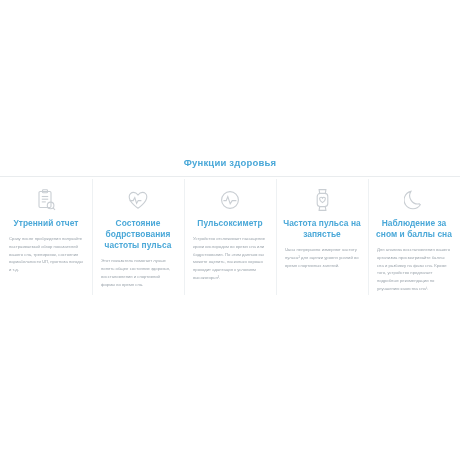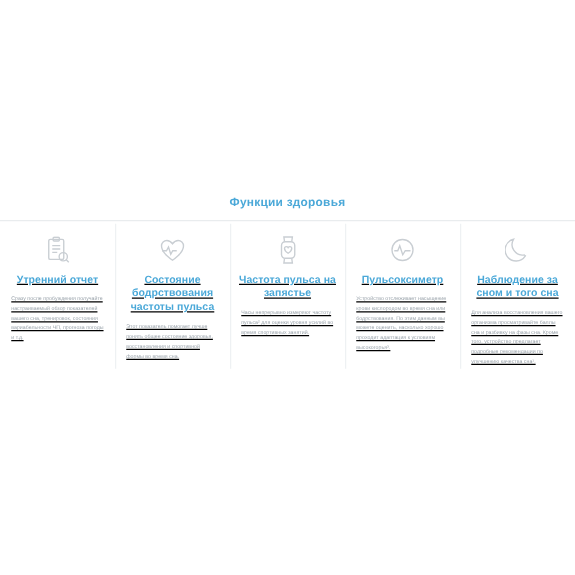--- a/index.html
+++ b/index.html
@@ -53,21 +53,20 @@
     align-items: flex-start;
   }
 
   .feature {
     position: relative;
     flex: 1 1 0;
     box-sizing: border-box;
     padding: 8px 6px 0 6px;
     text-align: center;
     min-width: 0;
-    text-decoration: underline;
   }
 
   .feature + .feature::before {
     content: "";
     position: absolute;
     top: 2px;
     left: 0;
     width: 1px;
     height: 116px;
     background: #eef1f3;
@@ -139,46 +138,46 @@
           <path d="M12 19.2C12 19.2 3.2 13.6 3.2 7.8c0-2.6 2-4.4 4.3-4.4 1.7 0 3.3 1 4.5 2.6 1.2-1.6 2.8-2.6 4.5-2.6 2.3 0 4.3 1.8 4.3 4.4 0 5.8-8.8 11.4-8.8 11.4z"></path>
           <polyline points="3.6,11.6 7.2,11.6 8.8,8.6 10.6,14.4 12.2,11.6 15.4,11.6"></polyline>
         </svg>
       </span>
       <div class="feature-heading">Состояние бодрствования частоты пульса</div>
       <p class="feature-body">Этот показатель помогает лучше понять общее состояние здоровья, восстановления и спортивной формы во время сна.</p>
     </div>
 
     <div class="feature">
       <span class="feature-icon">
+        <svg width="22" height="22" viewBox="0 0 22 22" fill="none" stroke="currentColor" stroke-width="1.1">
+          <circle cx="11" cy="11" r="8.4"></circle>
+          <polyline points="4.4,11.6 7.2,11.6 8.8,7.6 11.2,14.8 13.2,11.6 17.4,11.6"></polyline>
+        </svg>
+      </span>
+      <div class="feature-heading">Пульсоксиметр</div>
+      <p class="feature-body">Устройство отслеживает насыщение крови кислородом во время сна или бодрствования. По этим данным вы можете оценить, насколько хорошо проходит адаптация к условиям высокогорья³.</p>
+    </div>
+
+    <div class="feature">
+      <span class="feature-icon">
         <svg width="17" height="24" viewBox="0 0 17 24" fill="none" stroke="currentColor" stroke-width="1.1">
           <rect x="3.2" y="5.4" width="10.6" height="13.2" rx="3"></rect>
           <path d="M5.6 5.2 5.1 1.6h6.8l-.5 3.6"></path>
           <path d="M5.6 18.8 5.1 22.4h6.8l-.5-3.6"></path>
           <path d="M8.5 14.6s-2.9-1.9-2.9-3.8c0-.9.7-1.5 1.5-1.5.6 0 1.1.3 1.4.8.3-.5.8-.8 1.4-.8.8 0 1.5.6 1.5 1.5 0 1.9-2.9 3.8-2.9 3.8z"></path>
         </svg>
       </span>
       <div class="feature-heading">Частота пульса на запястье</div>
       <p class="feature-body">Часы непрерывно измеряют частоту пульса² для оценки уровня усилий во время спортивных занятий.</p>
     </div>
 
     <div class="feature">
       <span class="feature-icon">
-        <svg width="22" height="22" viewBox="0 0 22 22" fill="none" stroke="currentColor" stroke-width="1.1">
-          <circle cx="11" cy="11" r="8.4"></circle>
-          <polyline points="4.4,11.6 7.2,11.6 8.8,7.6 11.2,14.8 13.2,11.6 17.4,11.6"></polyline>
-        </svg>
-      </span>
-      <div class="feature-heading">Пульсоксиметр</div>
-      <p class="feature-body">Устройство отслеживает насыщение крови кислородом во время сна или бодрствования. По этим данным вы можете оценить, насколько хорошо проходит адаптация к условиям высокогорья³.</p>
-    </div>
-
-    <div class="feature">
-      <span class="feature-icon">
         <svg width="20" height="22" viewBox="0 0 20 22" fill="none" stroke="currentColor" stroke-width="1.1">
           <path d="M15.4 14.9A8.3 8.3 0 0 1 6.9 2.4a8.8 8.8 0 1 0 9.4 13.3 8.4 8.4 0 0 1-.9-.8z"></path>
         </svg>
       </span>
-      <div class="feature-heading">Наблюдение за сном и того сна</div>
+      <div class="feature-heading">Наблюдение за сном и баллы сна</div>
       <p class="feature-body">Для анализа восстановления вашего организма просматривайте баллы сна и разбивку на фазы сна. Кроме того, устройство предлагает подробные рекомендации по улучшению качества сна¹.</p>
     </div>
 
   </div>
 </div>
 
 </body></html>

